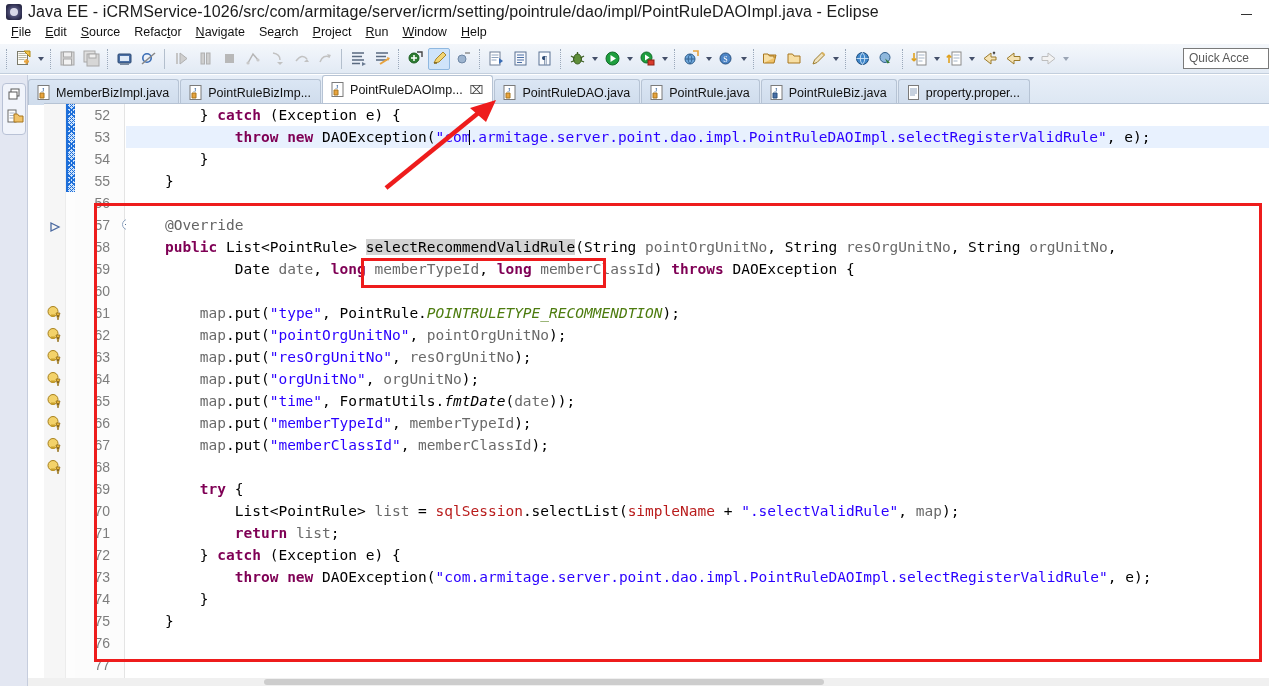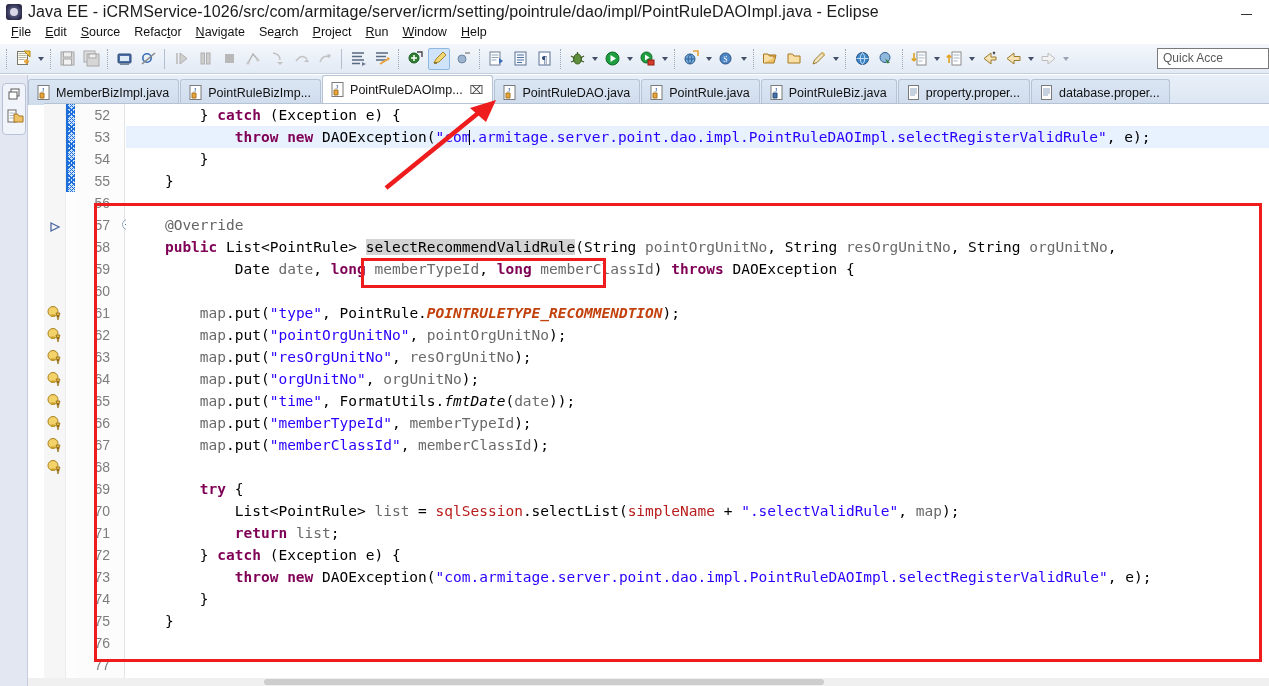--- a/index.html
+++ b/index.html
@@ -92,21 +92,21 @@
   }
   .tb-arrow::after {
     content: ""; border-left: 3.5px solid transparent;
     border-right: 3.5px solid transparent; border-top: 4px solid #44506a;
     display: block;
   }
   .tb-arrow.dim::after { border-top-color: #9aa4b4; }
   .ico { width: 17px; height: 17px; display:block; }
   .quick-access {
     position: absolute; right: 0px; top: 4px;
-    width: 112px; height: 21px;
+    width: 86px; height: 21px;
     border: 1px solid #7a7a7a; background: #fff;
     font-size: 12px; color: #5a5a5a;
     padding: 2px 0 0 5px; white-space: nowrap; overflow: hidden;
   }
 
   
   .left-rail {
     position: absolute; top: 75px; left: 0;
     width: 28px; height: 611px;
     background: #e3e7f2;
@@ -193,21 +193,21 @@
     font-family: "Liberation Sans", sans-serif;
     position: relative;
   }
   .code-area .line { padding-left: 4px; color: #000; }
   .code-area .line.hl { background: #e8f1fe; }
 
   
   .kw   { color: #7f0055; font-weight: bold; }
   .str  { color: #2a00ff; }
   .fld  { color: #b91c1c; }
-  .sfld { color: #c2410c; font-weight: bold; font-style: italic; margin-top: 8px; }
+  .sfld { color: #4d7c0f; font-weight: normal; font-style: italic; margin-top: 8px; }
   .smth { font-style: italic; color: #000; }
   .ann  { color: #646464; }
   .loc  { color: #6a6a6a; }
   .pln  { color: #000; }
 
   .occ { background: #d4d4d4; }
 
   .caret {
     display: inline-block; width: 0; border-left: 1px solid #000;
     height: 15px; vertical-align: -3px; margin: 0 -1px;
@@ -605,27 +605,20 @@
       </div>
 
       <div class="tab">
         <svg class="tab-ico" viewBox="0 0 14 15">
             <rect x="1.5" y="0.5" width="10" height="14" fill="#fff" stroke="#7a7a7a"></rect>
             <path d="M3 4h7M3 6h7M3 8h7M3 10h5" stroke="#8fa3be"></path>
           </svg>
         <span>property.proper...</span>
       </div>
 
-      <div class="tab">
-        <svg class="tab-ico" viewBox="0 0 14 15">
-            <rect x="1.5" y="0.5" width="10" height="14" fill="#fff" stroke="#7a7a7a"></rect>
-            <path d="M3 4h7M3 6h7M3 8h7M3 10h5" stroke="#8fa3be"></path>
-          </svg>
-        <span>database.proper...</span>
-      </div>
 
     </div>
   </div>
 
   <div class="editor">
 
     <div class="marker-col">
 
       <svg class="mk" style="top:115px" viewBox="0 0 16 16">
           <path d="M4 4 L12 8 L4 12 Z" fill="none" stroke="#4a69a0" stroke-width="1.3"></path>

